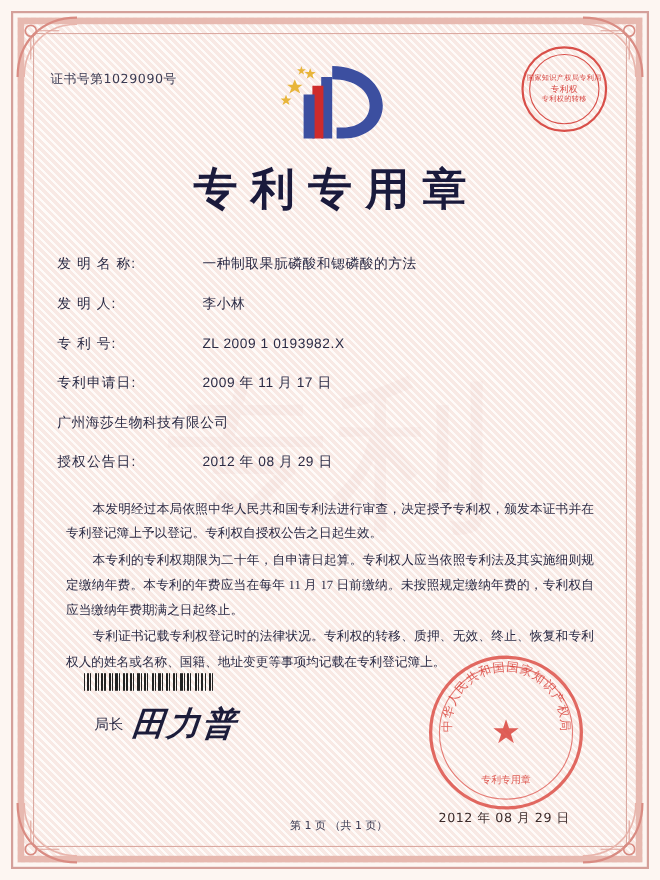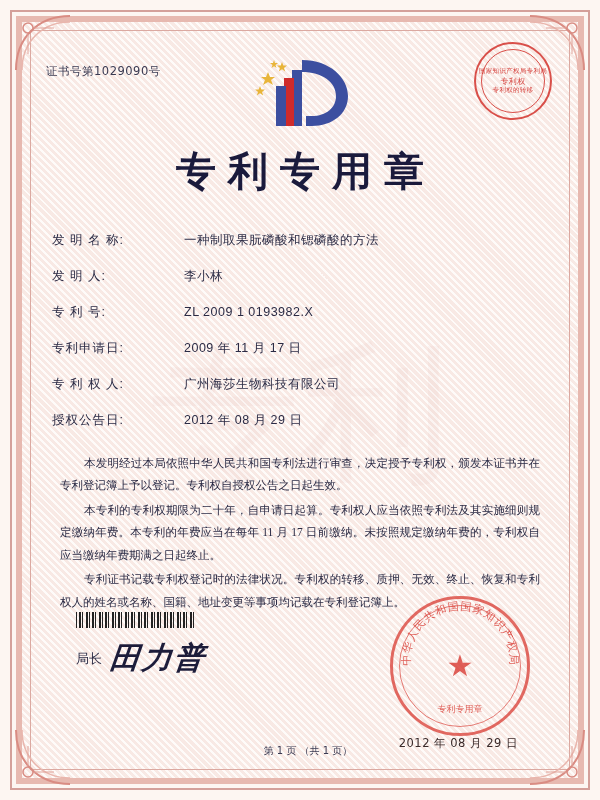--- a/index.html
+++ b/index.html
@@ -204,21 +204,21 @@
     background:
       repeating-linear-gradient(90deg,
         #222 0 1px, transparent 1px 3px,
         #222 3px 5px, transparent 5px 6px,
         #222 6px 7px, transparent 7px 10px,
         #222 10px 12px, transparent 12px 13px);
   }
 
   .signature-row {
     position: absolute;
-    left: 42px;
+    left: 52px;
     top: 604px;
     display: flex;
     align-items: center;
   }
   .sig-label {
     font-size: 13px;
     color: #2b2b45;
     margin-right: 8px;
     font-family: "DejaVu Sans", sans-serif;
   }
@@ -407,21 +407,20 @@
       </div>
       <div class="field-row">
         <span class="field-label">专 利 号:</span>
         <span class="field-value">ZL 2009 1 0193982.X</span>
       </div>
       <div class="field-row">
         <span class="field-label">专利申请日:</span>
         <span class="field-value">2009 年 11 月 17 日</span>
       </div>
       <div class="field-row">
-        <span class="field-label">专 利 权 人:</span>
         <span class="field-value">广州海莎生物科技有限公司</span>
       </div>
       <div class="field-row">
         <span class="field-label">授权公告日:</span>
         <span class="field-value">2012 年 08 月 29 日</span>
       </div>
     </div>
 
     <div class="body-text">
       <p>本发明经过本局依照中华人民共和国专利法进行审查，决定授予专利权，颁发本证书并在专利登记簿上予以登记。专利权自授权公告之日起生效。</p>

